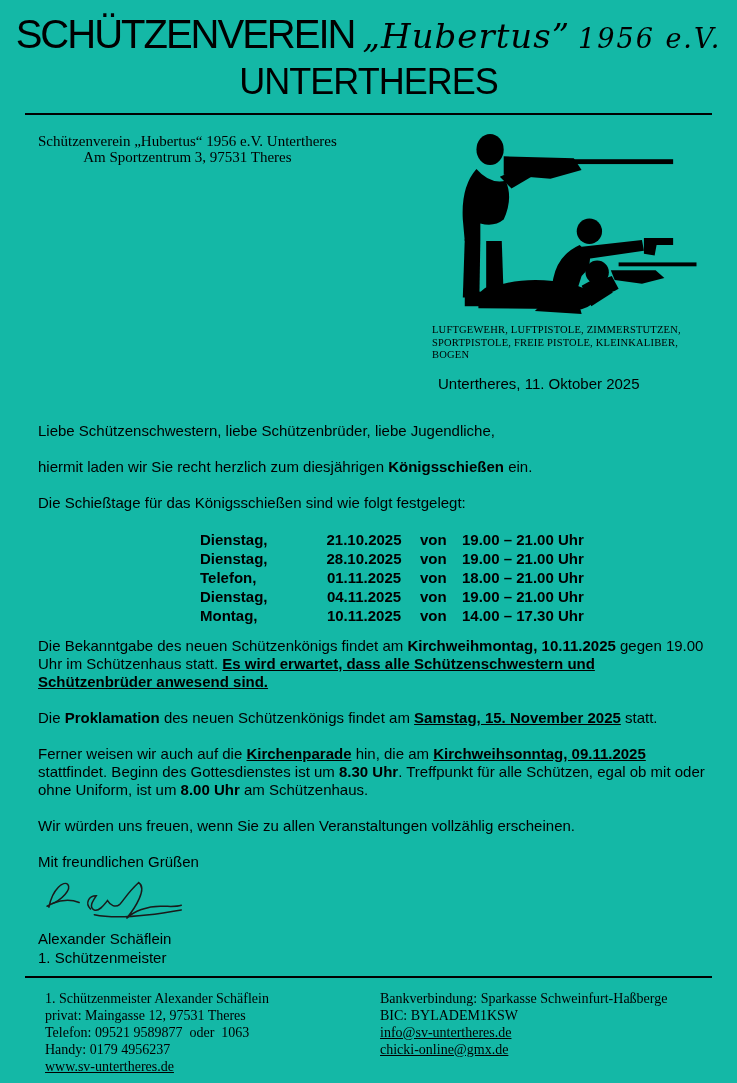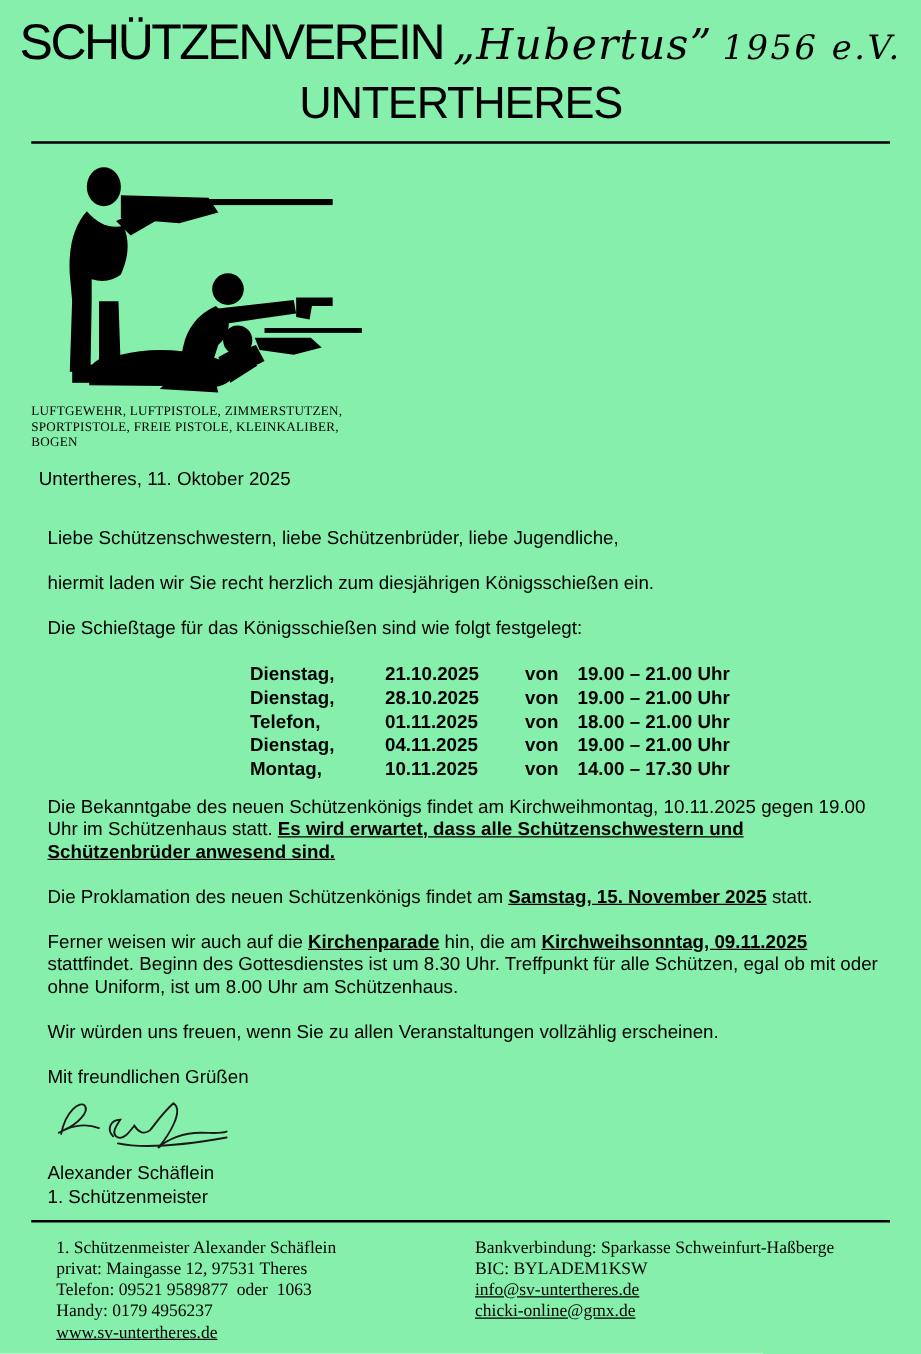--- a/index.html
+++ b/index.html
@@ -1,19 +1,19 @@
 <!DOCTYPE html>
 <html><head>
 <meta charset="utf-8">
 <style>
   * { box-sizing: border-box; }
   html,body { margin:0; padding:0; background:#ffffff; }
   .page {
     position:relative; width:737px; height:1083px; margin:0 auto;
-    background:#86efac; color:#000; overflow:hidden;
+    background:#14b8a6; color:#000; overflow:hidden;
     font-family:"Liberation Sans", sans-serif;
     padding:10px 25px 0 25px;
   }
   
   .title-line { display:flex; justify-content:center; align-items:baseline; gap:8px; margin-top:2px; white-space:nowrap; }
   .t-main  { font-size:40px; letter-spacing:-2px; }
   .t-script{ font-family:"DejaVu Serif", serif; font-style:italic; font-size:34px; letter-spacing:1px; }
   .t-year  { font-family:"DejaVu Serif", serif; font-style:italic; font-size:27px; letter-spacing:2px; }
   .title-sub { text-align:center; font-size:36px; letter-spacing:-1px; margin-top:4px; }
   .rule { border:none; border-top:2px solid #000; margin:10px 0 0 0; width:100%; }
@@ -21,25 +21,25 @@
   .info-row { display:flex; justify-content:space-between; margin-top:15px; }
   .sender { font-family:"Liberation Serif", serif; font-size:15px; line-height:16px; padding-left:13px; padding-top:3px; }
   .sender-line2 { text-align:center; }
   .logo-block { width:280px; flex:none; }
   .logo-svg { display:block; width:270px; height:185px; }
   .disciplines { font-family:"Liberation Serif", serif; font-size:10.5px; line-height:12.5px; margin-top:9px; white-space:pre-line; letter-spacing:0.2px; }
   .dateline { font-size:15px; margin-top:13px; padding-left:6px; }
   
   .letter-body { padding-left:13px; font-size:15px; line-height:18px; margin-top:30px; }
   .letter-body p { margin:0 0 18px 0; }
-  .b  { font-weight:normal; }
+  .b  { font-weight:bold; }
   .bu { font-weight:bold; text-decoration:underline; }
   .schedule { font-weight:bold; margin:0 0 12px 162px; line-height:19px; }
   .col-day  { display:inline-block; width:108px; }
-  .col-date { display:inline-block; width:112px; }
+  .col-date { display:inline-block; width:112px;text-align:center; }
   .col-von  { display:inline-block; width:42px; }
   .regards-p { margin-bottom:2px !important; }
   .signature-svg { display:block; margin:4px 0 0 12px; }
   .signer { padding-left:13px; font-size:15px; line-height:19px; margin-top:2px; }
   
   .rule-bottom { margin-top:9px; }
   .footer-row { display:flex; margin-top:12px; font-family:"Liberation Serif", serif; font-size:14px; line-height:17px; }
   .f-left  { width:355px; padding-left:20px; flex:none; }
   .f-right { flex:1; }
   .fline { white-space:pre-wrap; }
@@ -55,20 +55,24 @@
       <span class="t-main">SCHÜTZENVEREIN</span>
       <span class="t-script">„Hubertus”</span>
       <span class="t-year">1956 e.V.</span>
     </div>
     <div class="title-sub">UNTERTHERES</div>
   </div>
 
   <hr class="rule">
 
   <div class="info-row">
+    <div class="sender">
+      <div>Schützenverein „Hubertus“ 1956 e.V. Untertheres</div>
+      <div class="sender-line2">Am Sportzentrum 3, 97531 Theres</div>
+    </div>
 
     <div class="logo-block">
       <svg class="logo-svg" viewBox="0 0 270 190" xmlns="http://www.w3.org/2000/svg">
         <g fill="#000">
 
           <ellipse cx="56" cy="20" rx="14" ry="16"></ellipse>
           <rect x="86" y="30" width="158" height="5"></rect>
           <path d="M70 27 L142 29 L150 41 L118 50 L70 46 Z"></path>
           <path d="M66 48 L94 36 L102 46 L78 60 Z"></path>
           <path d="M42 40 Q26 58 28 92 L30 114 L46 114 L46 96 Q60 100 70 92 Q80 70 72 52 Q56 56 42 40 Z"></path>

